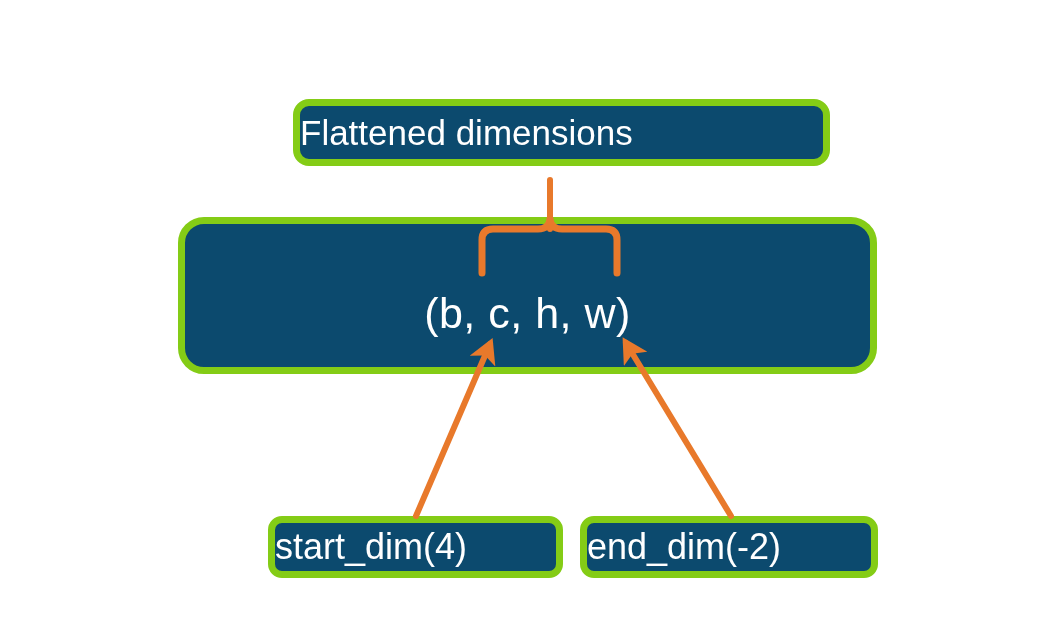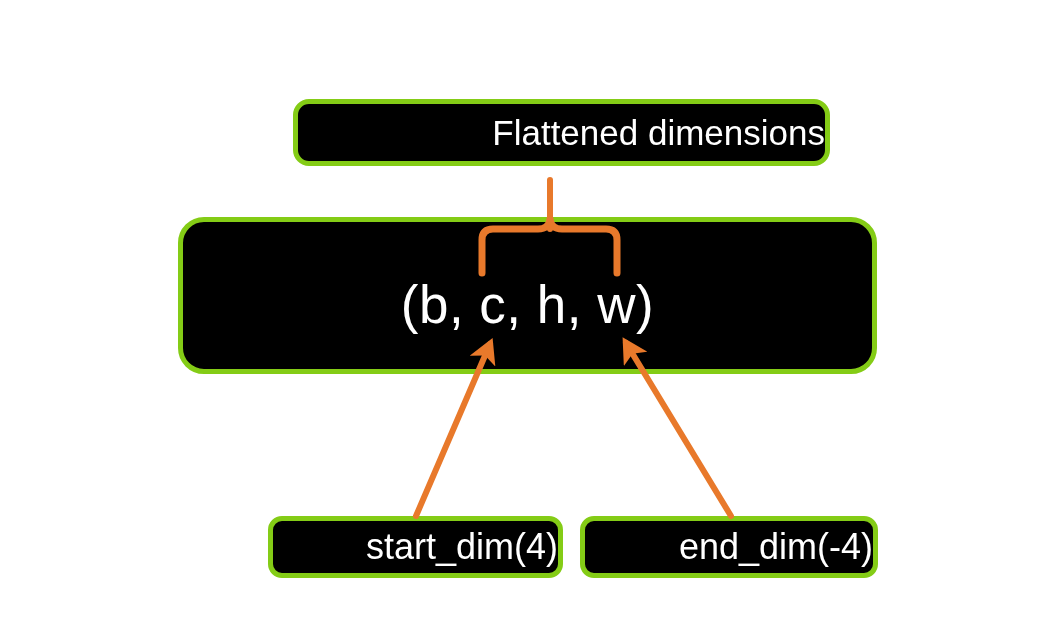--- a/index.html
+++ b/index.html
@@ -12,26 +12,26 @@
     width: 1038px;
     height: 632px;
     background: #ffffff;
     overflow: hidden;
     font-family: "Liberation Sans", sans-serif;
   }
 
   .node {
     position: absolute;
     box-sizing: border-box;
-    background: #000000;
-    border: 5px solid #84cc16;
+    background: #0c4a6e;
+    border: 7px solid #84cc16;
     border-radius: 18px;
     display: flex;
     align-items: center;
-    justify-content: flex-end;
+    justify-content: flex-start;
     color: #ffffff;
     text-align: center;
     line-height: 1;
     white-space: nowrap;
   }
 
   
   #node-flattened {
     left: 293px;
     top: 99px;
@@ -47,22 +47,22 @@
     left: 178px;
     top: 217px;
     width: 699px;
     height: 157px;
     border-radius: 26px;
   }
   #node-shape .shape-text {
     position: absolute;
     left: 0;
     right: 0;
-    top: 56px;
-    font-size: 53px;
+    top: 68px;
+    font-size: 43px;
     font-weight: 300;
     letter-spacing: 0.5px;
   }
 
   
   #node-start-dim {
     left: 268px;
     top: 516px;
     width: 295px;
     height: 62px;
@@ -109,21 +109,21 @@
 
   <div class="node" id="node-shape">
     <span class="shape-text">(b, c, h, w)</span>
   </div>
 
   <div class="node" id="node-start-dim">
     <span>start_dim(4)</span>
   </div>
 
   <div class="node" id="node-end-dim">
-    <span>end_dim(-4)</span>
+    <span>end_dim(-2)</span>
   </div>
 
   <svg id="brace-layer" viewBox="0 0 1038 632">
 
     <path d="M 482 273
              L 482 240
              Q 482 229 493 229
              L 538 229
              Q 549 229 550 219
              Q 551 229 562 229

